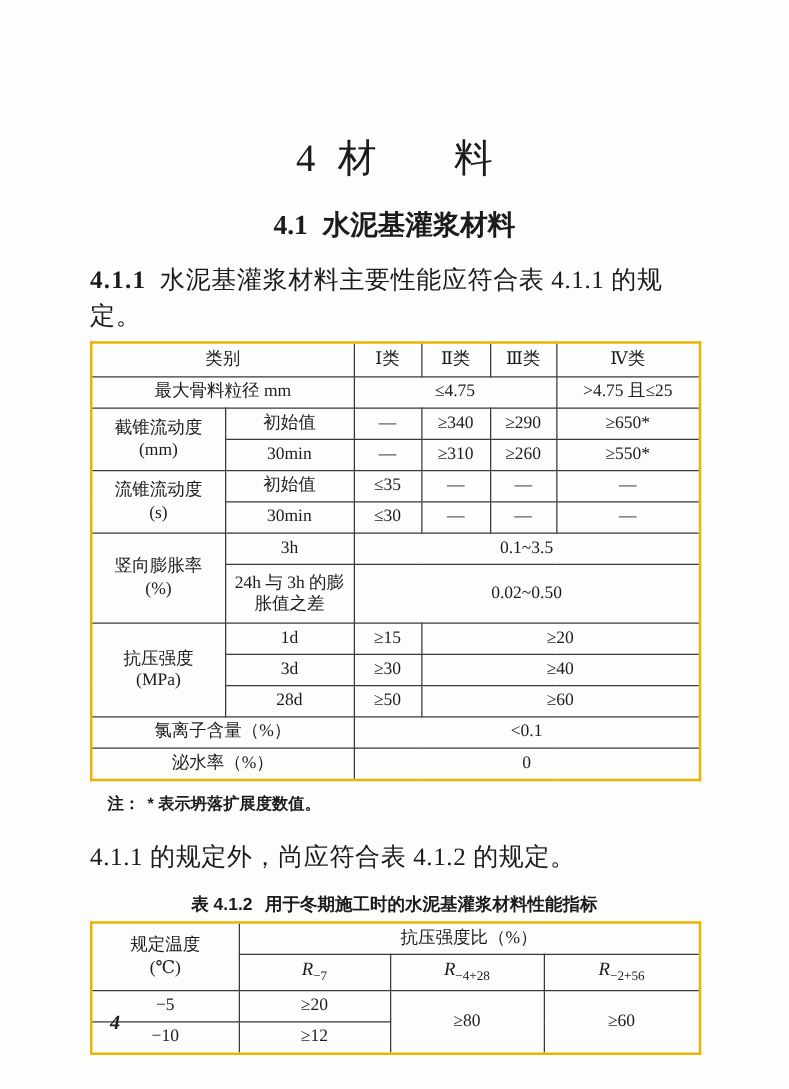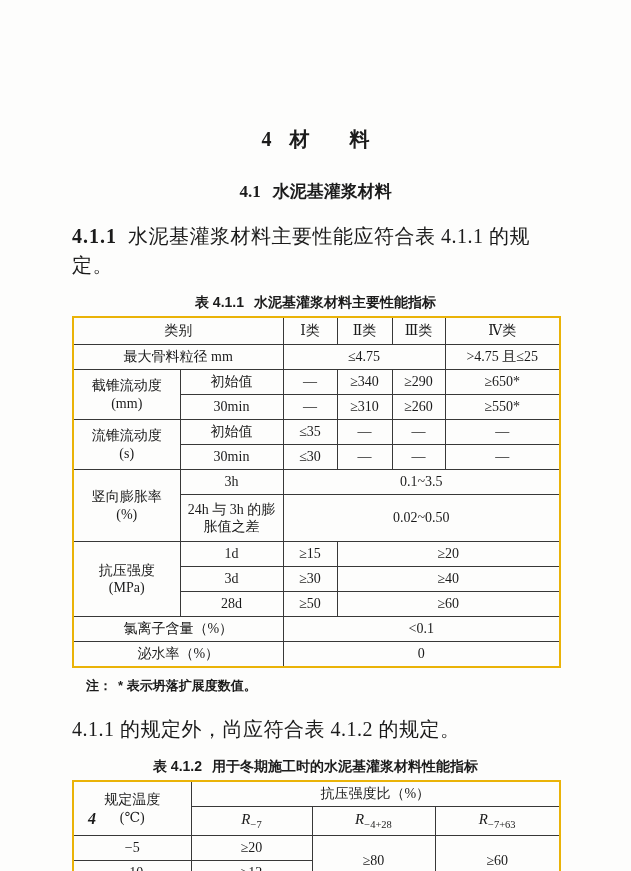--- a/index.html
+++ b/index.html
@@ -8,29 +8,29 @@
     width:631px;height:871px;
     background:#fdfdfc;
     color:#1b1b1b;
     font-family:"Liberation Serif","DejaVu Serif",serif;
     overflow:hidden;
     box-sizing:border-box;
     padding-top:114px;
   }
   
   .chapter{
-    margin:12px;text-align:center;
-    font-size:20px;line-height:26px;font-weight:bold;
+    margin:0;text-align:center;
+    font-size:31px;line-height:26px;font-weight:normal;
     font-family:"Liberation Sans","DejaVu Sans",sans-serif;
   }
   .chapter .num{font-family:"Liberation Serif","DejaVu Serif",serif;margin-right:18px;}
   .chapter .ttl{white-space:pre;}
   .section{
     margin:30px 0 0;text-align:center;
-    font-size:17px;line-height:20px;font-weight:bold;
+    font-size:22px;line-height:20px;font-weight:bold;
     font-family:"Liberation Sans","DejaVu Sans",sans-serif;
   }
   .section .num{font-family:"Liberation Serif","DejaVu Serif",serif;margin-right:12px;}
   
   .clause{
     margin:20px 12px 0 72px;width:487px;
     font-size:20px;line-height:29px;letter-spacing:0.5px;
   }
   .clause .cnum{font-weight:bold;margin-right:11px;letter-spacing:1px;}
   .clause .jline{text-align:justify;text-align-last:justify;}
@@ -77,21 +77,20 @@
 <body>
 
 <div class="page">
 
   <h1 class="chapter"><span class="num">4</span><span class="ttl">材　　料</span></h1>
 
   <h2 class="section"><span class="num">4.1</span><span>水泥基灌浆材料</span></h2>
 
   <p class="clause"><span class="cnum">4.1.1</span><span>水泥基灌浆材料主要性能应符合表 4.1.1 的规定。</span></p>
 
-  <p class="tcaption"><span class="lab">表 4.1.1</span><span>水泥基灌浆材料主要性能指标</span></p>
 
   <table class="spec-table t1">
     <colgroup>
       <col style="width:107px">
         <col style="width:103px">
         <col style="width:54px">
       <col style="width:55px">
         <col style="width:53px">
         <col style="width:115px">
     </colgroup>
@@ -205,21 +204,21 @@
         <tr>
       <td rowspan="2">
             <span class="lbl">规定温度</span>
             <span class="lbl">(℃)</span>
           </td>
       <td colspan="3"><span>抗压强度比（%）</span></td>
     </tr>
     <tr>
       <td class="rcell"><i>R</i><sub>−7</sub></td>
       <td class="rcell"><i>R</i><sub>−4+28</sub></td>
-      <td class="rcell"><i>R</i><sub>−7+63</sub></td>
+      <td class="rcell"><i>R</i><sub>−2+56</sub></td>
     </tr>
     <tr>
       <td><span>−5</span></td>
       <td><span>≥20</span></td>
       <td rowspan="2"><span>≥80</span></td>
       <td rowspan="2"><span>≥60</span></td>
     </tr>
     <tr>
       <td><span>−10</span></td>
       <td><span>≥12</span></td>

